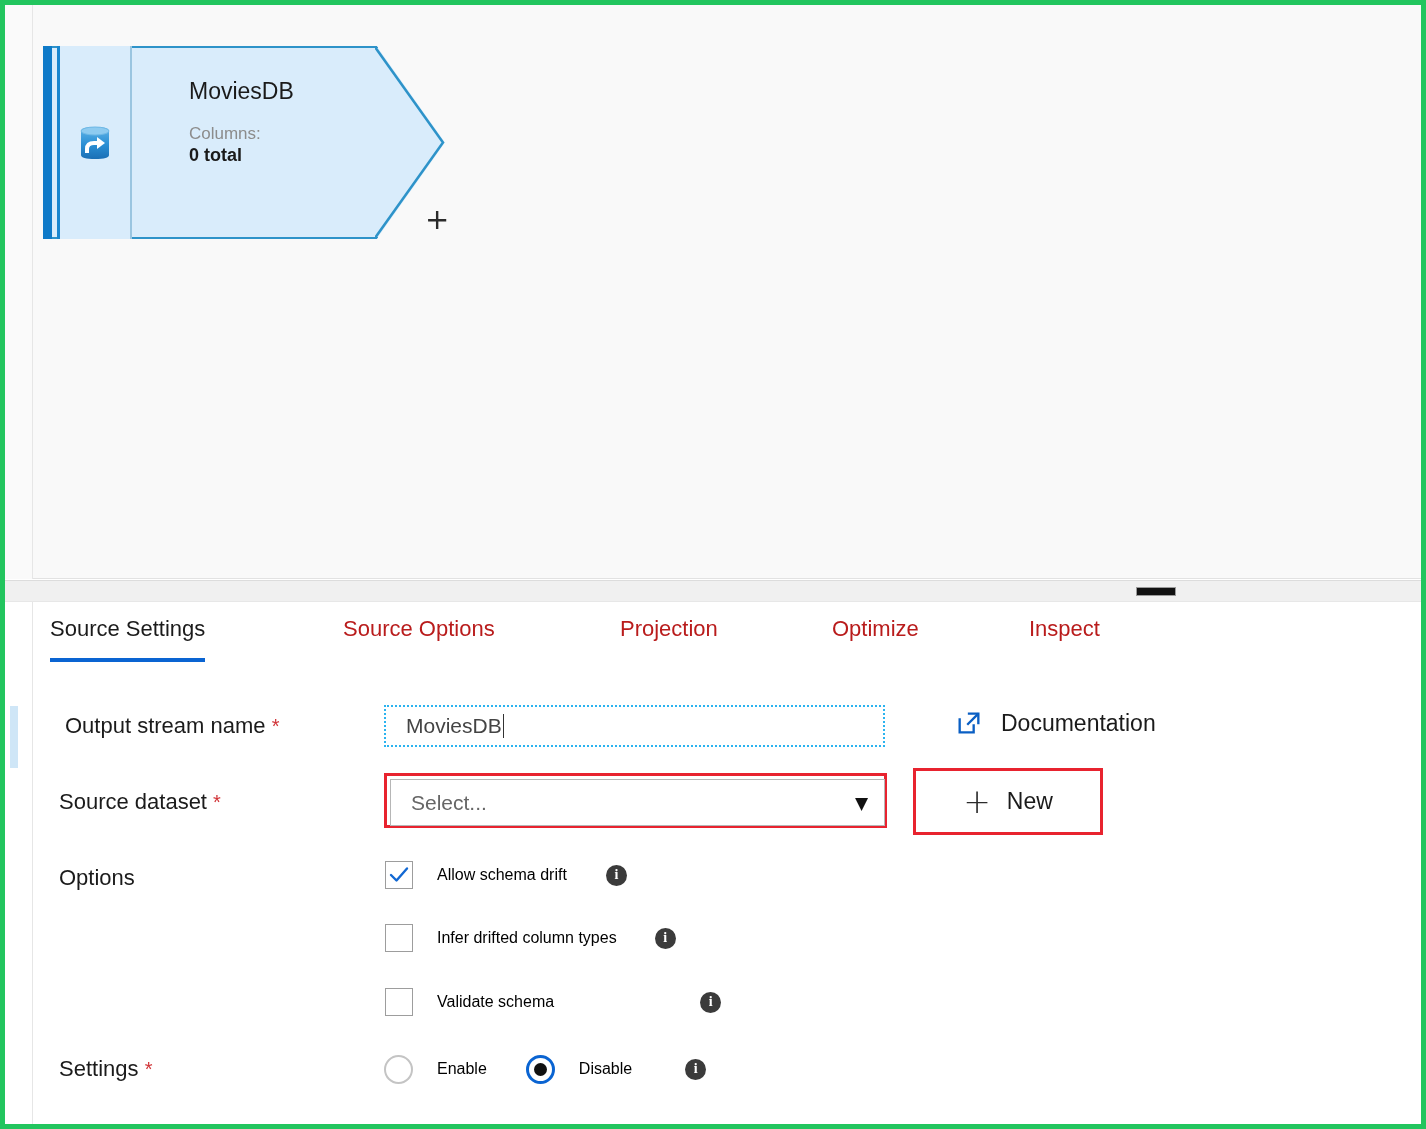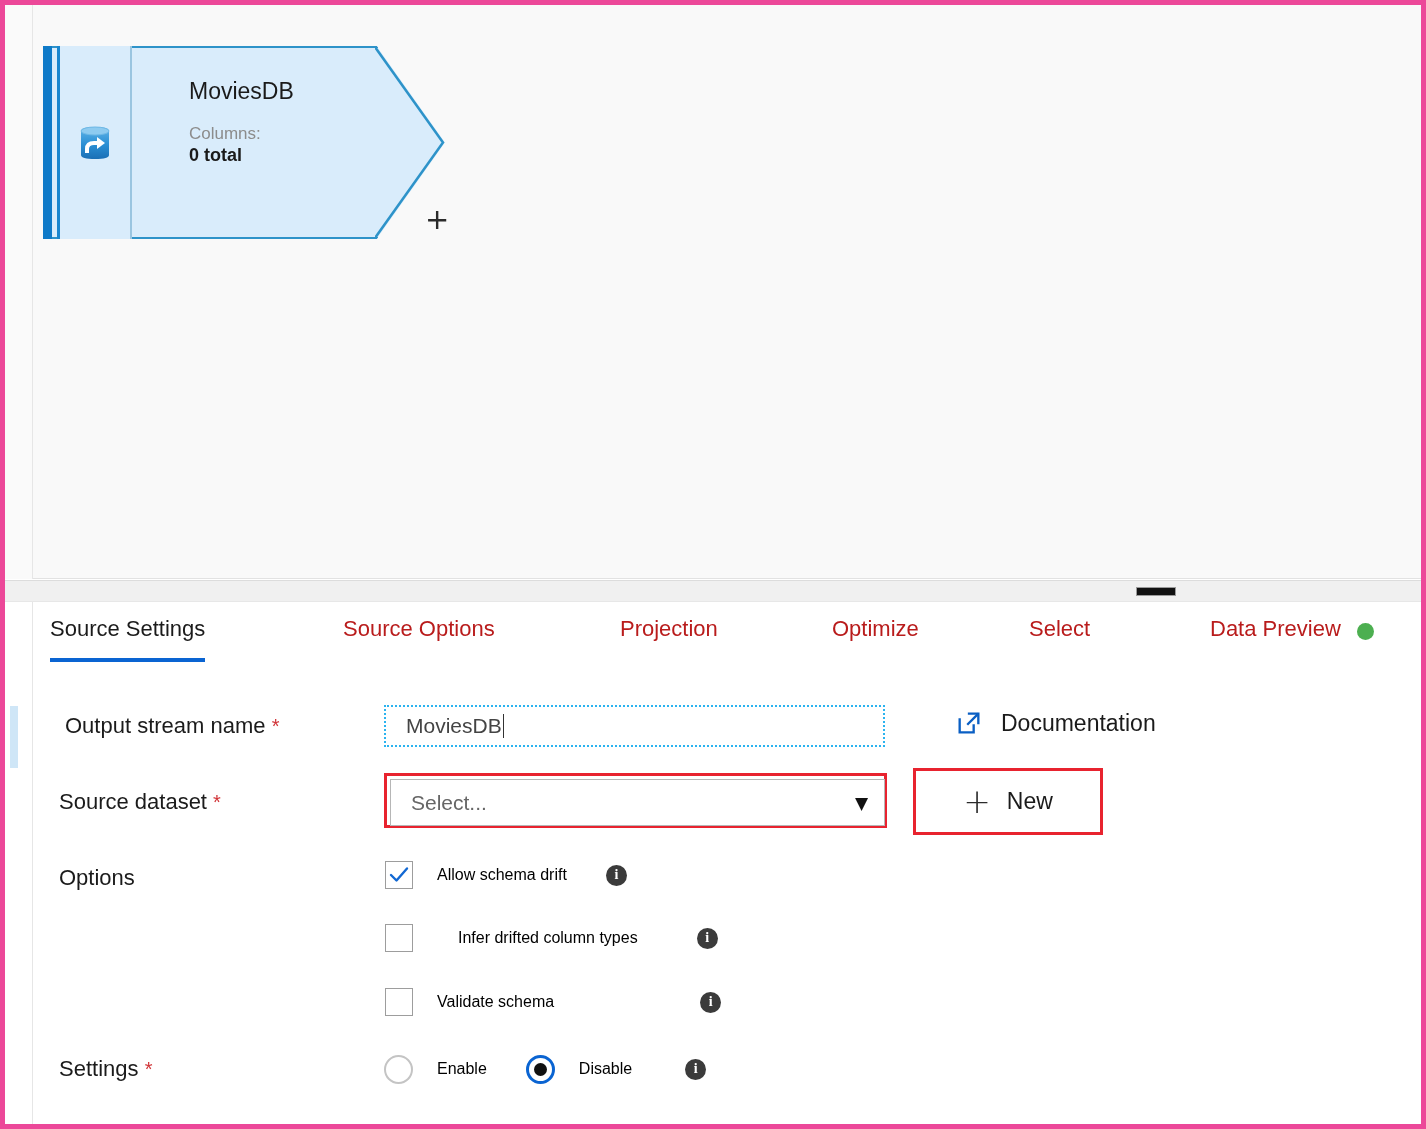--- a/index.html
+++ b/index.html
@@ -5,21 +5,21 @@
   * { box-sizing: border-box; }
   html, body {
     margin: 0; padding: 0;
     background: #ffffff;
     font-family: "Liberation Sans", sans-serif;
   }
   #root {
     position: relative;
     width: 1426px; height: 1129px;
     background: #ffffff;
-    border: 5px solid #ec4899;
+    border: 5px solid #22c55e;
     overflow: hidden;
   }
 
   
   #canvas {
     position: absolute;
     left: 0; top: 0;
     width: 1416px; height: 574px;
     background: #f9f9f9;
     border-bottom: 1px solid #e2e2e2;
@@ -358,25 +358,21 @@
     <div class="tab" style="left:338px;">
       <span>Source Options</span>
     </div>
     <div class="tab" style="left:615px;">
       <span>Projection</span>
     </div>
     <div class="tab" style="left:827px;">
       <span>Optimize</span>
     </div>
     <div class="tab" style="left:1024px;">
-      <span>Select</span>
-    </div>
-    <div class="tab" style="left:1205px;">
-      <span>Data Preview</span>
-      <span class="tab-dot"></span>
+      <span>Inspect</span>
     </div>
   </div>
 
   <div id="panel">
     <div id="panel-rail">
       <div id="panel-rail-marker"></div>
     </div>
   </div>
 
   <div class="form-label" style="left:60px; top:708px;">
@@ -420,21 +416,21 @@
   <div class="option-row" style="top:855px;">
     <span class="cbox">
       <svg width="22" height="22" viewBox="0 0 22 22">
         <path d="M3 11 L8.5 16.5 L19 4.5" fill="none" stroke="#1268d3" stroke-width="2.4" stroke-linecap="round" stroke-linejoin="round"></path>
       </svg>
     </span>
     <span class="opt-label">Allow schema drift</span>
     <span class="info" style="margin-left:39px;">i</span>
   </div>
 
-  <div class="option-row" style="top:918px;gap:21px;">
+  <div class="option-row" style="top:918px;">
     <span class="cbox"></span>
     <span class="opt-label">Infer drifted column types</span>
     <span class="info" style="margin-left:38px;">i</span>
   </div>
 
   <div class="option-row" style="top:982px;">
     <span class="cbox"></span>
     <span class="opt-label">Validate schema</span>
     <span class="info" style="margin-left:146px;">i</span>
   </div>

